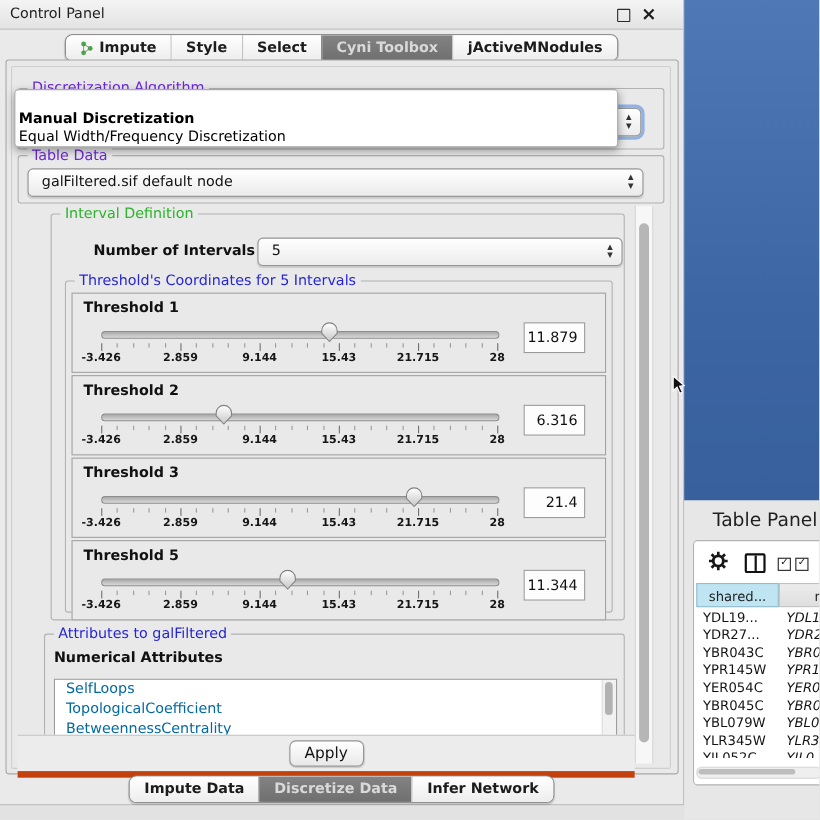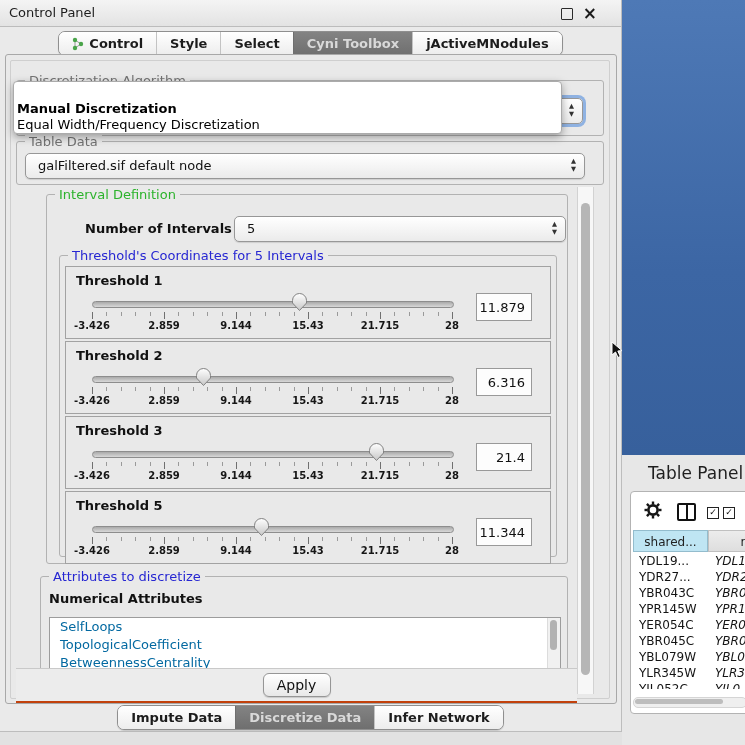--- a/index.html
+++ b/index.html
@@ -20,42 +20,42 @@
   .seg:first-child{border-left:none;}
   .seg.selected{background:linear-gradient(#838383,#6f6f6f);color:#d9d9d9;border-left-color:#6f6f6f;}
   .top-tabs-wrap{left:0;top:31px;width:621px;display:flex;justify-content:center;}
   .bottom-tabs-wrap{left:0;top:705px;width:621px;display:flex;justify-content:center;}
 
   .main-panel{left:5px;top:54px;width:610px;height:648px;border:1px solid #a8a8a8;border-radius:3px;background:#e9e9e9;}
   .inner-frame{left:10px;top:60px;width:598px;height:637px;border:1px solid #cfcfcf;border-radius:2px;}
 
   
   .group{border:1px solid #b2b2b2;border-radius:3px;}
-  .group-legend{position:absolute;top:-8px;left:8px;background:#e9e9e9;padding:0 4px;font-size:13px;color:#737373;white-space:nowrap;}
+  .group-legend{position:absolute;top:-8px;left:8px;background:#e9e9e9;padding:0 4px;font-size:13px;color:#6d28d9;white-space:nowrap;}
   .legend-green{color:#2cb32c;}
   .legend-blue{color:#2626d2;}
 
   
   .combo{position:absolute;height:24px;border:1px solid #979797;border-radius:5px;background:linear-gradient(#ffffff,#ebebeb);box-shadow:0 1px 1px rgba(0,0,0,.12);}
   .combo .combo-text{position:absolute;left:12px;top:4px;font-size:13px;color:#111;white-space:nowrap;}
   .combo .stepper{position:absolute;right:8px;top:3px;font-size:6.5px;line-height:8px;color:#333;text-align:center;}
   .combo.focused{box-shadow:0 0 0 3px #8fb2e2;}
 
   
   .popup{left:13px;top:81px;width:547px;height:51px;background:#ffffff;border:1px solid #ababab;border-radius:4px;box-shadow:0 3px 8px rgba(0,0,0,.35);z-index:30;}
   .popup .hint{position:absolute;left:0;top:5px;width:100%;text-align:center;font-size:13px;color:#b9b9b9;}
   .popup .opt{position:absolute;left:3px;font-size:13px;color:#000;white-space:nowrap;}
   .popup .opt.b{font-weight:700;top:19px;}
   .popup .opt.n{top:35px;}
 
   
   .scroll-content{left:16px;top:186px;width:561px;height:482px;overflow:hidden;}
   .vscrollbar{left:577px;top:187px;width:15px;height:507px;background:#f7f7f7;border-left:1px solid #d2d2d2;border-right:1px solid #d2d2d2;}
   .vscrollbar .thumb{position:absolute;left:3px;top:16px;width:9px;height:472px;background:#b6b6b6;border-radius:5px;}
-  .apply-strip{left:16px;top:668px;width:561px;height:32px;background:#ececec;border-top:1px solid #c9c9c9;border-bottom:2px solid #c2410c;display:flex;align-items:center;justify-content:center;}
+  .apply-strip{left:16px;top:668px;width:561px;height:32px;background:#ececec;border-top:1px solid #c9c9c9;border-bottom:6px solid #c2410c;display:flex;align-items:center;justify-content:center;}
   .apply-btn{width:68px;height:24px;border:1px solid #969696;border-radius:6px;background:linear-gradient(#ffffff,#e8e8e8);font-size:14px;color:#111;font-family:inherit;box-shadow:0 1px 1px rgba(0,0,0,.15);}
 
   
   .threshold-box{position:relative;width:484px;height:71px;border:1px solid #a2a2a2;background:#e9e9e9;margin-bottom:2px;}
   .th-label{position:absolute;left:10px;top:6px;font-size:13px;font-weight:700;color:#111;}
   .th-track{position:absolute;left:26px;top:34px;width:360px;height:5px;background:linear-gradient(#aaaaaa,#d8d8d8);border:1px solid #8d8d8d;border-radius:4px;}
   .th-thumb{position:absolute;top:25px;width:17px;height:20px;}
   .th-ticks{position:absolute;left:26px;top:44px;width:360px;height:9px;}
   .th-tick{position:absolute;top:1px;width:1px;background:#707070;}
   .th-labels{position:absolute;left:26px;top:53px;width:360px;height:13px;}
@@ -106,21 +106,21 @@
       <div class="seg-bar" id="topTabs">
           <div class="seg">
             <svg width="12" height="14" viewBox="0 0 12 14">
               <line x1="3" y1="3" x2="9" y2="7" stroke="#9a9a9a"></line>
               <line x1="3" y1="11" x2="9" y2="7" stroke="#9a9a9a"></line>
               <line x1="3" y1="3" x2="3" y2="11" stroke="#9a9a9a"></line>
               <circle cx="3" cy="3" r="2.2" fill="#4aa44a"></circle>
               <circle cx="3" cy="11" r="2.2" fill="#4aa44a"></circle>
               <circle cx="9" cy="7" r="2.2" fill="#4aa44a"></circle>
             </svg>
-            <span>Control</span>
+            <span>Impute</span>
           </div>
           <div class="seg">
             <span>Style</span>
           </div>
           <div class="seg">
             <span>Select</span>
           </div>
           <div class="seg selected">
             <span>Cyni Toolbox</span>
           </div>
@@ -364,21 +364,21 @@
                   <span class="th-ticklabel" style="left: 80%;">21.715</span>
                   <span class="th-ticklabel" style="left: 100%;">28</span>
                 </div>
                 <div class="th-value">11.344</div>
               </div>
             </div>
         </div>
       </div>
 
       <div class="abs group" style="left:24px;top:390px;width:526px;height:120px;">
-        <span class="group-legend legend-blue">Attributes to discretize</span>
+        <span class="group-legend legend-blue">Attributes to galFiltered</span>
         <span class="abs" style="left:8px;top:14px;font-size:13px;font-weight:700;color:#111;">Numerical Attributes</span>
         <div class="listbox">
           <div id="attrItems">
               <div class="li">SelfLoops</div>
               <div class="li">TopologicalCoefficient</div>
               <div class="li">BetweennessCentrality</div>
             </div>
           <div class="list-scroll">
               <div class="thumb"></div>
             </div>

